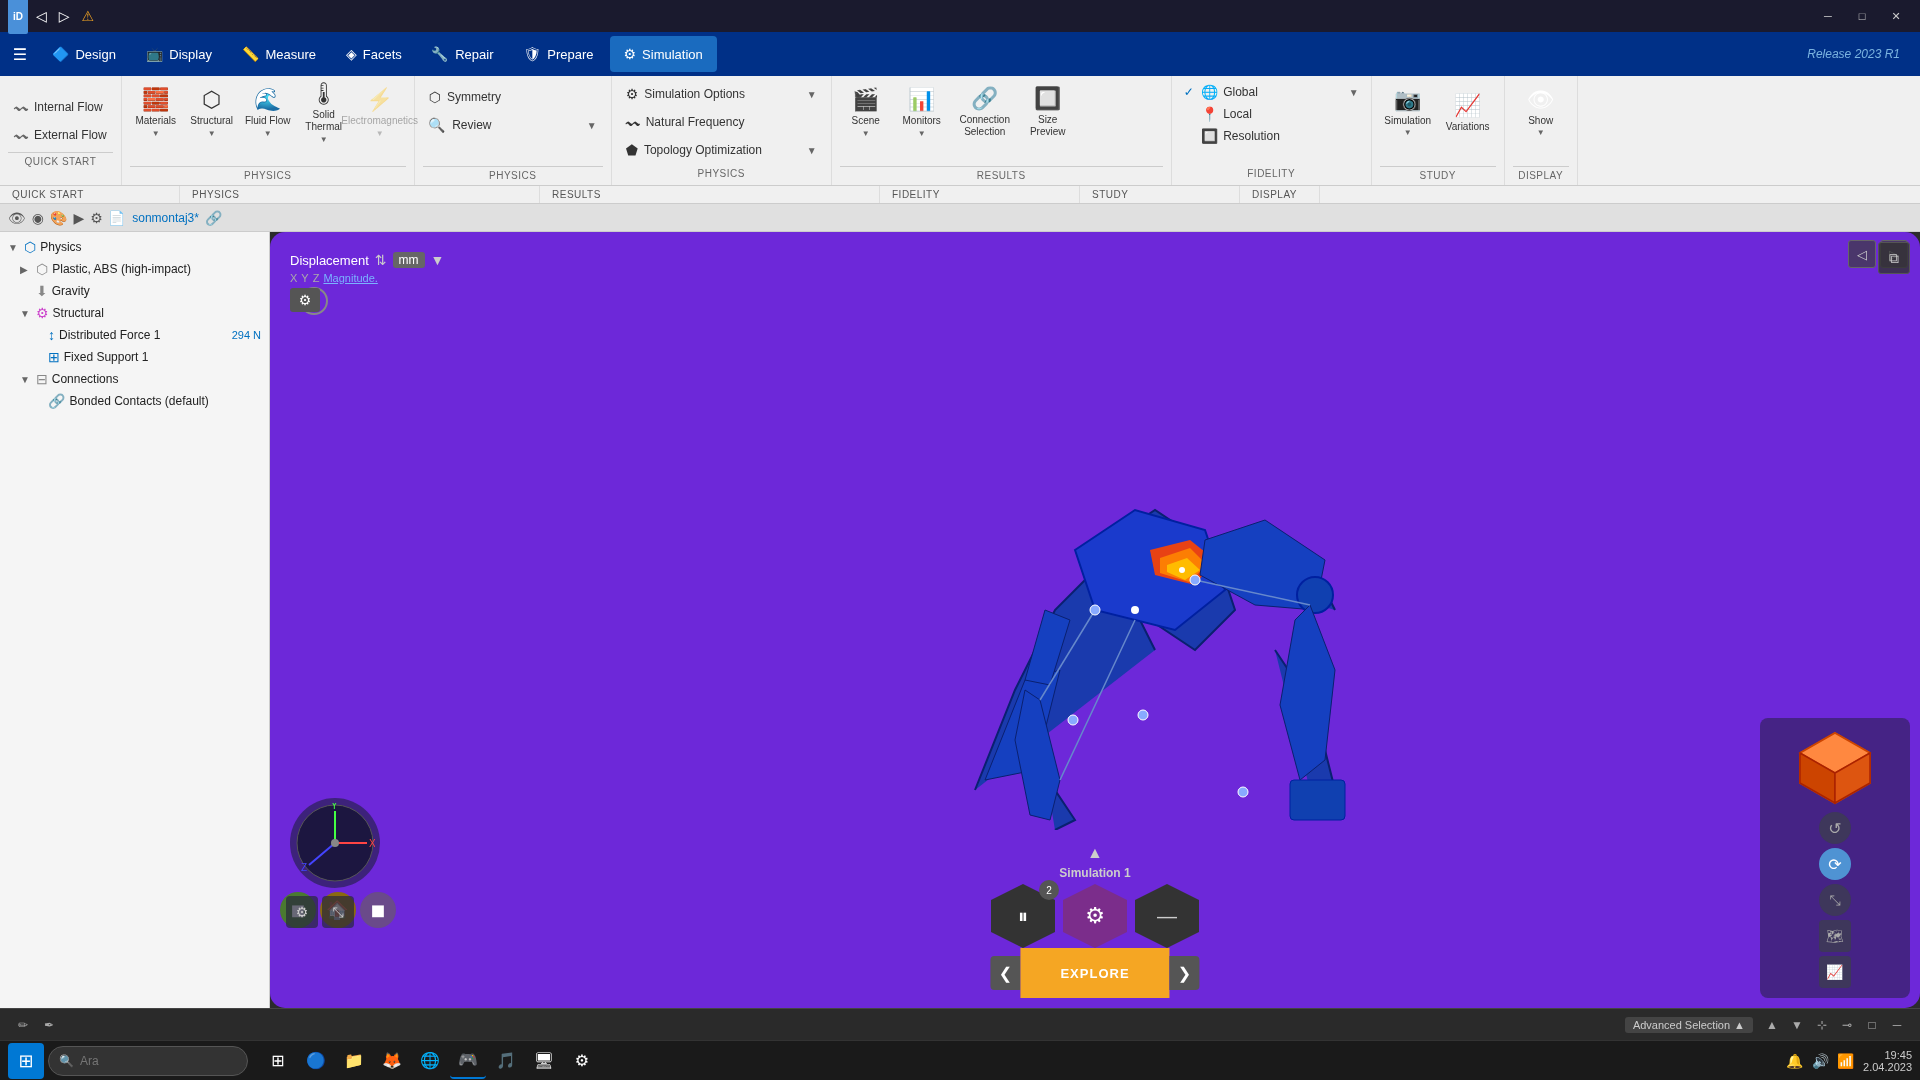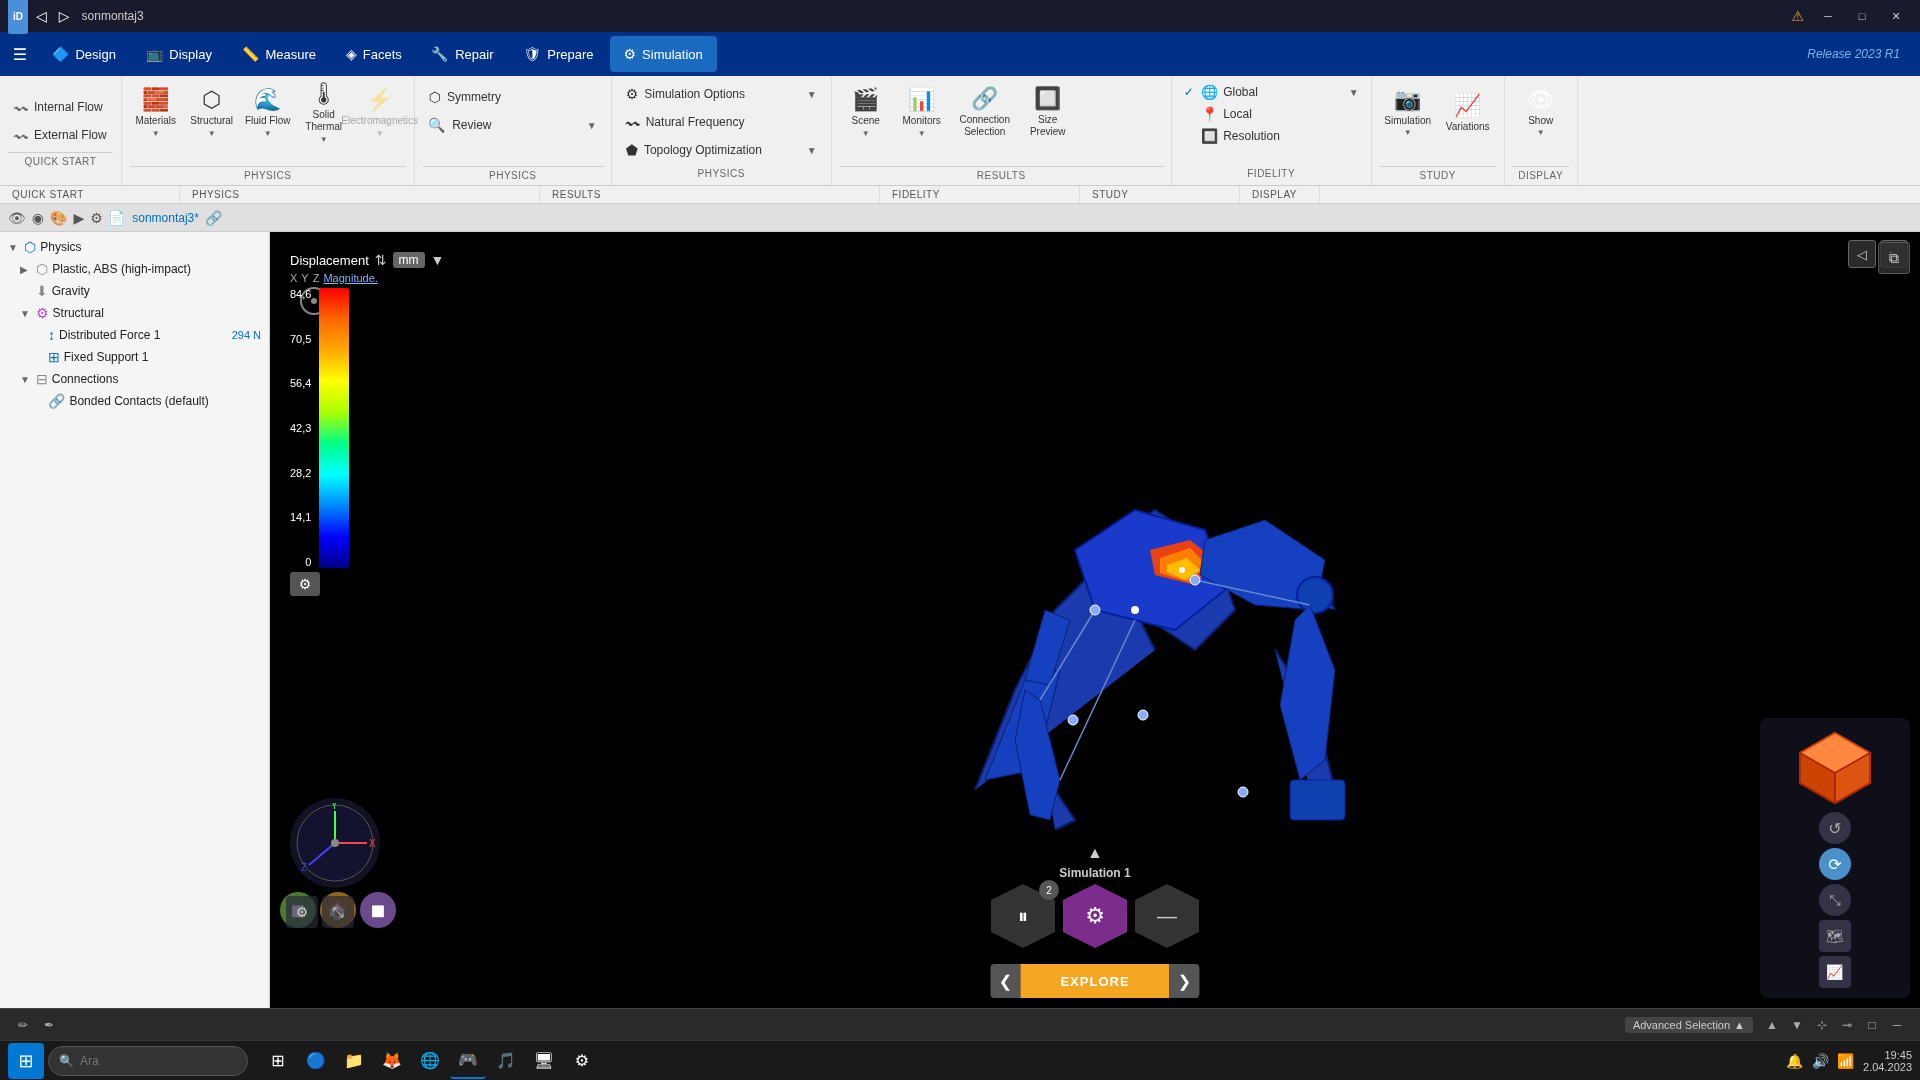--- a/index.html
+++ b/index.html
@@ -250,23 +250,24 @@
     .tree-item .expand-arrow { width: 12px; font-size: 10px; color: #666; }
     .tree-item .item-icon { font-size: 14px; }
     .tree-item .item-label { flex: 1; }
     .tree-item .item-value { color: #0070c0; font-size: 11px; }
     .tree-indent-1 { padding-left: 20px; }
     .tree-indent-2 { padding-left: 32px; }
 
     
     #viewport {
       flex: 1;
-      background: #000000;
+      background: #6d28d9;
       position: relative;
       overflow: hidden;
+      border-radius: 15px;
     }
     .legend-header {
       display: flex;
       align-items: center;
       gap: 6px;
       margin-bottom: 4px;
     }
     .legend-title { font-size: 13px; color: #fff; font-weight: 500; }
     .legend-unit {
       background: #666;
@@ -344,21 +345,21 @@
       bottom: 10px;
       left: 50%;
       transform: translateX(-50%);
       display: flex;
       align-items: center;
       gap: 0;
     }
     .explore-arrow { background: #555; border: none; color: #fff; width: 30px; height: 34px; cursor: pointer; font-size: 16px; display: flex; align-items: center; justify-content: center; }
     .explore-arrow.left { border-radius: 4px 0 0 4px; }
     .explore-arrow.right { border-radius: 0 4px 4px 0; }
-    .explore-label { background: #f5a623; color: #fff; padding: 0 40px; height: 34px; display: flex; align-items: center; font-size: 13px; font-weight: bold; letter-spacing: 1px; text-transform: uppercase; cursor: pointer; }
+    .explore-label { background: #f5a623; color: #fff; padding: 0 40px; height: 50px; display: flex; align-items: center; font-size: 13px; font-weight: bold; letter-spacing: 1px; text-transform: uppercase; cursor: pointer; }
 
     
     #status-bar {
       height: 32px;
       background: #2a2a2a;
       display: flex;
       align-items: center;
       padding: 0 12px;
       gap: 8px;
       border-top: 1px solid #444;
@@ -474,21 +475,20 @@
     }
     .bb-icon { font-size: 14px; color: #555; cursor: pointer; }
   </style>
 </head>
 <body>
 
 <div id="title-bar">
   <div class="app-icon">iD</div>
   <span style="font-size:14px;margin-right:4px;cursor:pointer;">◁</span>
   <span style="font-size:14px;margin-right:4px;cursor:pointer;">▷</span>
-  <span class="title-text">sonmontaj3</span>
   <span class="warning-icon">⚠</span>
   <div class="win-controls">
     <button class="win-btn">─</button>
     <button class="win-btn">□</button>
     <button class="win-btn close">✕</button>
   </div>
 </div>
 
 <div id="menu-bar">
   <div class="menu-hamburger">☰</div>
@@ -756,32 +756,20 @@
         <span class="legend-title">Displacement</span>
         <span style="font-size:14px;color:#ccc;cursor:pointer;">⇅</span>
         <div class="legend-unit">mm</div>
         <span style="font-size:14px;color:#ccc;cursor:pointer;">▼</span>
       </div>
       <div class="legend-tabs">
         <span class="legend-tab">X</span>
         <span class="legend-tab">Y</span>
         <span class="legend-tab">Z</span>
         <span class="legend-tab active">Magnitude.</span>
-      </div>
-      <div class="legend-bar-container">
-        <div class="legend-labels">
-          <span>84,6</span>
-          <span>70,5</span>
-          <span>56,4</span>
-          <span>42,3</span>
-          <span>28,2</span>
-          <span>14,1</span>
-          <span>0</span>
-        </div>
-        <div class="legend-bar"></div>
       </div>
       <button class="legend-settings">⚙</button>
     </div>
 
     <div class="viewport-indicator" style="top:55px; left:30px;">
       <div class="viewport-indicator-inner"></div>
     </div>
 
     <div id="model-3d">
       <svg viewBox="0 0 500 420" class="model-svg">

